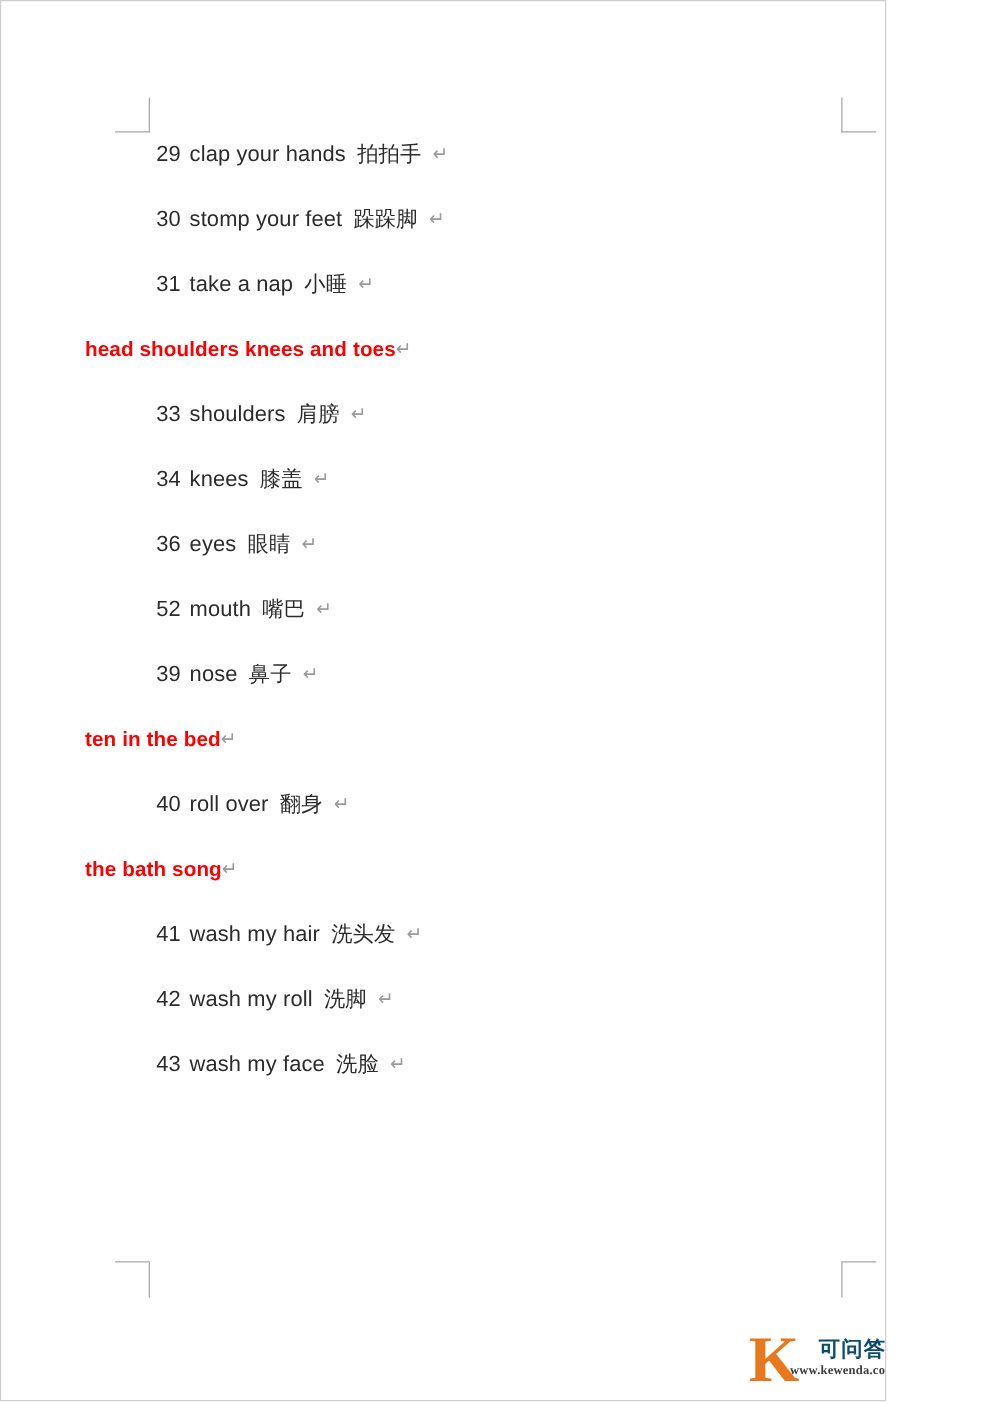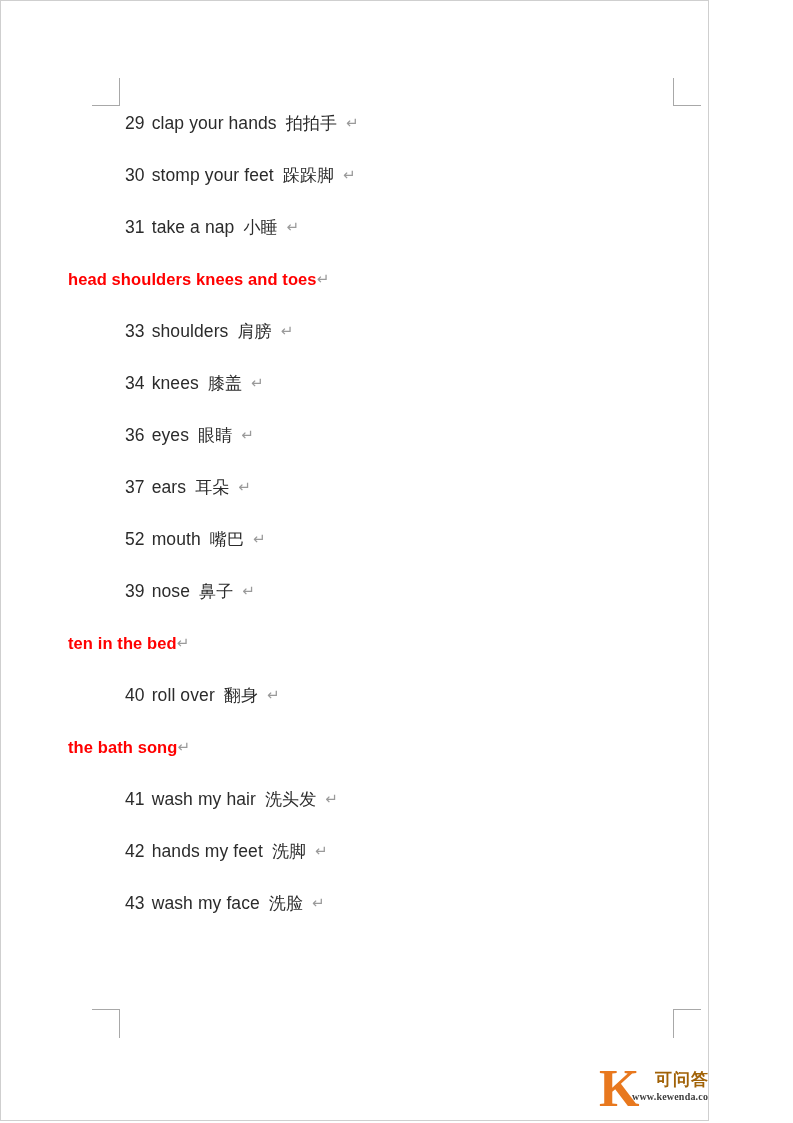--- a/index.html
+++ b/index.html
@@ -119,21 +119,21 @@
     color: #e8781e;
   }
   #wm-cn {
     position: absolute;
     left: 56px;
     top: 3px;
     font-family: "DejaVu Sans", sans-serif;
     font-weight: bold;
     font-size: 17px;
     letter-spacing: 1px;
-    color: #a16207;
+    color: #0c4a6e;
   }
   #wm-url {
     position: absolute;
     left: 33px;
     top: 26px;
     font-family: "Liberation Serif", "DejaVu Serif", serif;
     font-weight: bold;
     font-size: 10px;
     letter-spacing: 0.2px;
     color: #3d3d3d;
@@ -162,28 +162,27 @@
   </div>
 
   <div id="doc">
       <div class="line item"><span class="num">29</span><span class="gap"></span><span class="en">clap your hands</span><span class="gap-wide"></span><span class="zh">拍拍手</span><span class="gap-wide"></span><span class="pilcrow">↵</span></div>
       <div class="line item"><span class="num">30</span><span class="gap"></span><span class="en">stomp your feet</span><span class="gap-wide"></span><span class="zh">跺跺脚</span><span class="gap-wide"></span><span class="pilcrow">↵</span></div>
       <div class="line item"><span class="num">31</span><span class="gap"></span><span class="en">take a nap</span><span class="gap-wide"></span><span class="zh">小睡</span><span class="gap-wide"></span><span class="pilcrow">↵</span></div>
       <div class="line heading"><span>head shoulders knees and toes</span><span class="pilcrow">↵</span></div>
       <div class="line item"><span class="num">33</span><span class="gap"></span><span class="en">shoulders</span><span class="gap-wide"></span><span class="zh">肩膀</span><span class="gap-wide"></span><span class="pilcrow">↵</span></div>
       <div class="line item"><span class="num">34</span><span class="gap"></span><span class="en">knees</span><span class="gap-wide"></span><span class="zh">膝盖</span><span class="gap-wide"></span><span class="pilcrow">↵</span></div>
       <div class="line item"><span class="num">36</span><span class="gap"></span><span class="en">eyes</span><span class="gap-wide"></span><span class="zh">眼睛</span><span class="gap-wide"></span><span class="pilcrow">↵</span></div>
-      <div class="line item"><span class="num">37</span><span class="gap"></span><span class="en">ears</span><span class="gap-wide"></span><span class="zh">耳朵</span><span class="gap-wide"></span><span class="pilcrow">↵</span></div>
       <div class="line item"><span class="num">52</span><span class="gap"></span><span class="en">mouth</span><span class="gap-wide"></span><span class="zh">嘴巴</span><span class="gap-wide"></span><span class="pilcrow">↵</span></div>
       <div class="line item"><span class="num">39</span><span class="gap"></span><span class="en">nose</span><span class="gap-wide"></span><span class="zh">鼻子</span><span class="gap-wide"></span><span class="pilcrow">↵</span></div>
       <div class="line heading"><span>ten in the bed</span><span class="pilcrow">↵</span></div>
       <div class="line item indented"><span class="num">40</span><span class="gap"></span><span class="en">roll over</span><span class="gap-wide"></span><span class="zh">翻身</span><span class="gap-wide"></span><span class="pilcrow">↵</span></div>
       <div class="line heading"><span>the bath song</span><span class="pilcrow">↵</span></div>
       <div class="line item"><span class="num">41</span><span class="gap"></span><span class="en">wash my hair</span><span class="gap-wide"></span><span class="zh">洗头发</span><span class="gap-wide"></span><span class="pilcrow">↵</span></div>
-      <div class="line item"><span class="num">42</span><span class="gap"></span><span class="en">hands my feet</span><span class="gap-wide"></span><span class="zh">洗脚</span><span class="gap-wide"></span><span class="pilcrow">↵</span></div>
+      <div class="line item"><span class="num">42</span><span class="gap"></span><span class="en">wash my roll</span><span class="gap-wide"></span><span class="zh">洗脚</span><span class="gap-wide"></span><span class="pilcrow">↵</span></div>
       <div class="line item"><span class="num">43</span><span class="gap"></span><span class="en">wash my face</span><span class="gap-wide"></span><span class="zh">洗脸</span><span class="gap-wide"></span><span class="pilcrow">↵</span></div>
     </div>
 
   <div id="watermark">
     <div id="wm-k">K</div>
     <div id="wm-cn">可问答</div>
     <div id="wm-url">www.kewenda.com</div>
   </div>
 
 </div>

